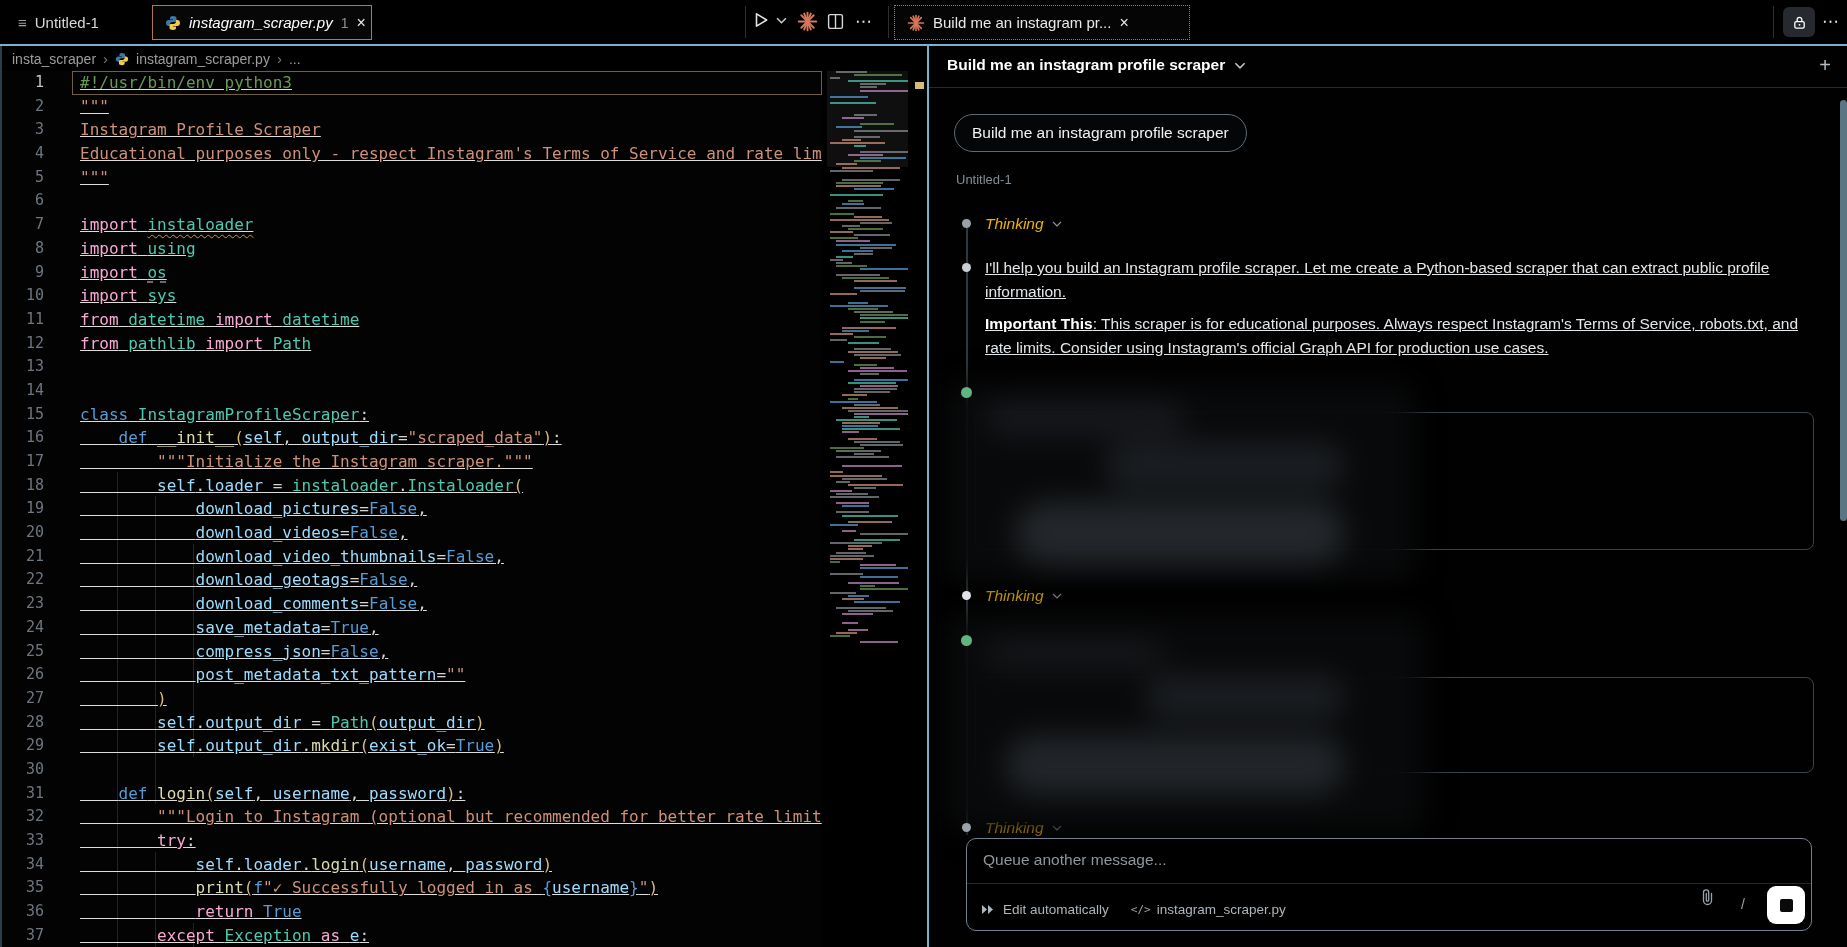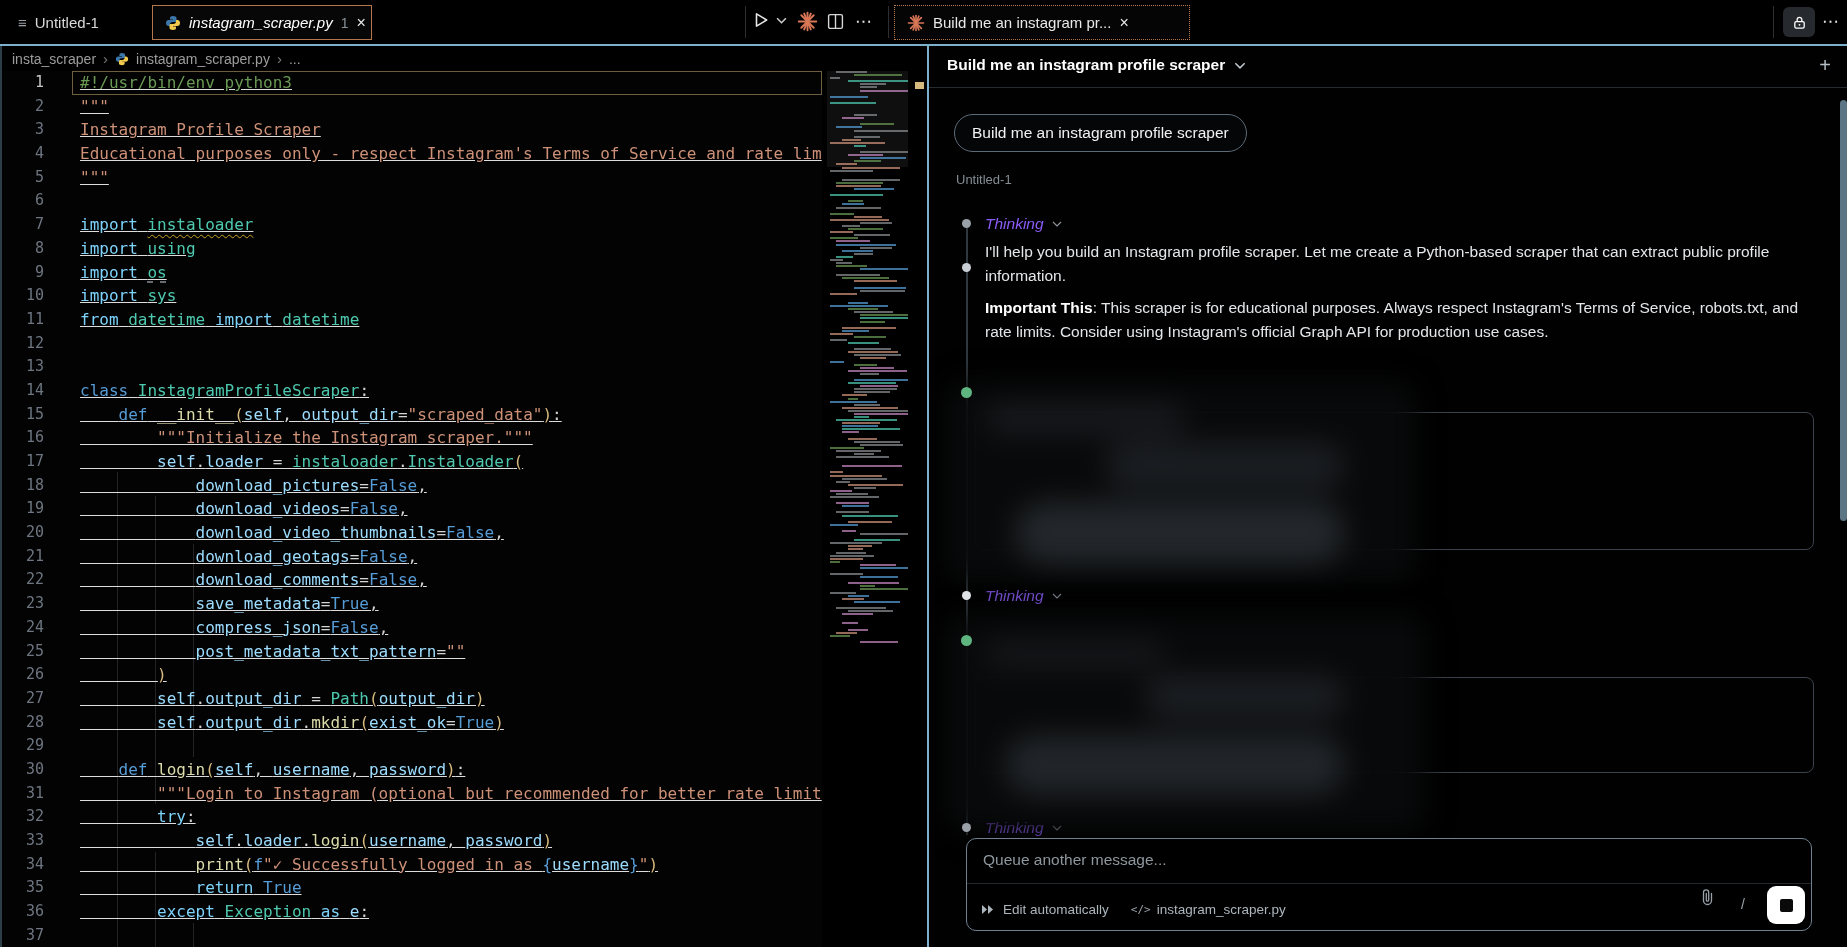--- a/index.html
+++ b/index.html
@@ -31,21 +31,21 @@
   .editor{position:absolute;left:0;top:46px;width:927px;height:901px;background:#030303;overflow:hidden;}
   .breadcrumb{position:absolute;left:0;top:0;width:927px;height:25px;display:flex;align-items:center;gap:7px;
               padding-left:12px;box-sizing:border-box;font-size:14px;color:#9d9d9d;background:#000;z-index:10;}
   .breadcrumb .sep{color:#7a7a7a;font-size:15px;}
   .gutter{position:absolute;left:0;top:25px;width:44px;text-align:right;z-index:3;
           font-family:"DejaVu Sans Mono",monospace;font-size:15px;color:#6e7681;}
   .gutter div{height:23.7px;line-height:23.7px;}
   .gutter div.active{color:#c6c6c6;}
   .code{position:absolute;left:80px;top:25px;z-index:2;text-decoration:underline;}
   .code-line{white-space:pre;height:23.7px;line-height:23.7px;font-family:"DejaVu Sans Mono",monospace;font-size:16px;color:#d4d4d4;}
-  .tk-kw{color:#7dd3fc}.tk-def{color:#569CD6}.tk-cls{color:#4EC9B0}.tk-fn{color:#DCDCAA}
+  .tk-kw{color:#f9a8d4}.tk-def{color:#569CD6}.tk-cls{color:#4EC9B0}.tk-fn{color:#DCDCAA}
   .tk-var{color:#9CDCFE}.tk-str{color:#CE9178}.tk-com{color:#6A9955}.tk-pun{color:#D4D4D4}.tk-brk{color:#D7BA7D}
   .tk-sq{text-decoration:underline;text-decoration-style:wavy;text-decoration-color:#C9A227;text-underline-offset:4px;text-decoration-thickness:1px;}
   .tk-du{text-decoration:underline;text-decoration-style:dashed;text-decoration-color:#8a8f94;text-underline-offset:4px;}
   .curline{position:absolute;left:72px;top:25px;width:750px;height:23.7px;border:1px solid #6E5F41;box-sizing:border-box;z-index:4;}
   .iguide{position:absolute;width:1px;background:#232323;z-index:1;}
   .mm-cover{position:absolute;left:822px;top:0;width:105px;height:901px;background:#000;z-index:5;}
   .minimap{position:absolute;left:827px;top:25px;width:81px;height:582px;z-index:6;overflow:hidden;}
   .mm-slider{position:absolute;left:0;top:0;width:81px;height:96px;background:rgba(255,255,255,.06);}
   .ruler-mark{position:absolute;left:915px;top:36px;width:9px;height:7px;background:#D7BA7D;z-index:7;}
 
@@ -54,22 +54,22 @@
   .chat-header{position:absolute;left:0;top:0;width:918px;height:42px;border-bottom:1px solid #262b30;box-sizing:border-box;}
   .chat-title{position:absolute;left:18px;top:10px;font-size:15.5px;font-weight:bold;color:#fff;display:flex;align-items:center;gap:9px;}
   .plusbtn{position:absolute;right:16px;top:8px;font-size:20px;color:#b6bec5;}
   .pill{position:absolute;left:25px;top:68px;display:inline-block;padding:9px 17px;border:1px solid #5d6b77;border-radius:19px;
         font-size:15.5px;color:#f0f3f5;background:#050607;}
   .src-label{position:absolute;left:27px;top:126px;font-size:13px;color:#848d94;}
   .tline{position:absolute;left:37px;top:182px;width:2px;height:607px;background:#30373d;z-index:8;}
   .dot{position:absolute;left:33px;width:9px;height:9px;border-radius:50%;z-index:40;}
   .dot.green{width:11px;height:11px;left:32px;background:#5FB57F;}
   .think{position:absolute;left:56px;height:24px;display:flex;align-items:center;gap:8px;z-index:9;
-         font-size:15.5px;font-style:italic;color:#8b5cf6;}
-  .para{position:absolute;left:56px;top:194px;width:830px;font-size:15.5px;line-height:24px;color:#e4e7ea;z-index:9;}
+         font-size:15.5px;font-style:italic;color:#eab308;}
+  .para{position:absolute;left:56px;top:210px;width:830px;font-size:15.5px;line-height:24px;color:#e4e7ea;z-index:9;text-decoration:underline;}
   .para b{color:#fff;}
   .card{position:absolute;left:46px;width:837px;border:1px solid #3A424B;border-radius:8px;background:transparent;z-index:10;}
   .card1{top:366px;height:136px;}
   .card2{top:631px;height:94px;}
   .blob{position:absolute;filter:blur(14px);z-index:25;}
   .blob .base{position:absolute;left:0;top:0;width:100%;height:100%;background:rgba(8,9,10,.96);border-radius:18px;}
   .blob .cloud{position:absolute;border-radius:40px;}
   .blob1{left:16px;top:336px;width:470px;height:200px;}
   .blob2{left:16px;top:569px;width:480px;height:216px;}
   .chat-input{position:absolute;left:37px;top:792px;width:846px;height:93px;box-sizing:border-box;background:#000;
@@ -240,20 +240,21 @@
         <div class="code-line"><span class="tk-str">"""</span></div>
         <div class="code-line"><span class="tk-str">Instagram Profile Scraper</span></div>
         <div class="code-line"><span class="tk-str">Educational purposes only - respect Instagram's Terms of Service and rate lim</span></div>
         <div class="code-line"><span class="tk-str">"""</span></div>
         <div class="code-line"></div>
         <div class="code-line"><span class="tk-kw">import</span><span class="tk-pun"> </span><span class="tk-cls tk-sq">instaloader</span></div>
         <div class="code-line"><span class="tk-kw">import</span><span class="tk-pun"> </span><span class="tk-cls">using</span></div>
         <div class="code-line"><span class="tk-kw">import</span><span class="tk-pun"> </span><span class="tk-cls tk-du">os</span></div>
         <div class="code-line"><span class="tk-kw">import</span><span class="tk-pun"> </span><span class="tk-cls">sys</span></div>
         <div class="code-line"><span class="tk-kw">from</span><span class="tk-pun"> </span><span class="tk-cls">datetime</span><span class="tk-pun"> </span><span class="tk-kw">import</span><span class="tk-pun"> </span><span class="tk-cls">datetime</span></div>
+        <div class="code-line"><span class="tk-kw">from</span><span class="tk-pun"> </span><span class="tk-cls">pathlib</span><span class="tk-pun"> </span><span class="tk-kw">import</span><span class="tk-pun"> </span><span class="tk-cls">Path</span></div>
         <div class="code-line"></div>
         <div class="code-line"></div>
         <div class="code-line"><span class="tk-def">class</span><span class="tk-pun"> </span><span class="tk-cls">InstagramProfileScraper</span><span class="tk-pun">:</span></div>
         <div class="code-line"><span class="tk-pun">    </span><span class="tk-def">def</span><span class="tk-pun"> </span><span class="tk-fn">__init__</span><span class="tk-brk">(</span><span class="tk-var">self</span><span class="tk-pun">, </span><span class="tk-var">output_dir</span><span class="tk-pun">=</span><span class="tk-str">"scraped_data"</span><span class="tk-brk">)</span><span class="tk-pun">:</span></div>
         <div class="code-line"><span class="tk-pun">        </span><span class="tk-str">"""Initialize the Instagram scraper."""</span></div>
         <div class="code-line"><span class="tk-pun">        </span><span class="tk-var">self</span><span class="tk-pun">.</span><span class="tk-var">loader</span><span class="tk-pun"> = </span><span class="tk-cls">instaloader</span><span class="tk-pun">.</span><span class="tk-cls">Instaloader</span><span class="tk-brk">(</span></div>
         <div class="code-line"><span class="tk-pun">            </span><span class="tk-var">download_pictures</span><span class="tk-pun">=</span><span class="tk-def">False</span><span class="tk-pun">,</span></div>
         <div class="code-line"><span class="tk-pun">            </span><span class="tk-var">download_videos</span><span class="tk-pun">=</span><span class="tk-def">False</span><span class="tk-pun">,</span></div>
         <div class="code-line"><span class="tk-pun">            </span><span class="tk-var">download_video_thumbnails</span><span class="tk-pun">=</span><span class="tk-def">False</span><span class="tk-pun">,</span></div>
         <div class="code-line"><span class="tk-pun">            </span><span class="tk-var">download_geotags</span><span class="tk-pun">=</span><span class="tk-def">False</span><span class="tk-pun">,</span></div>

